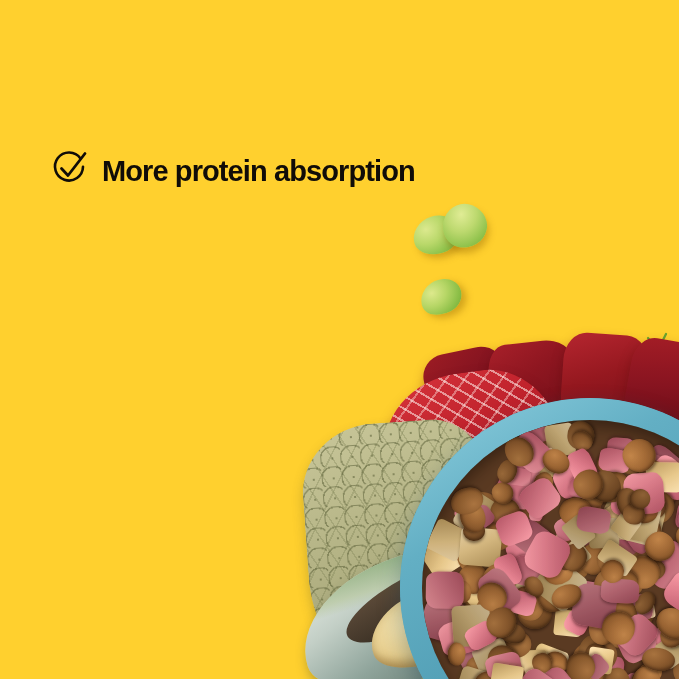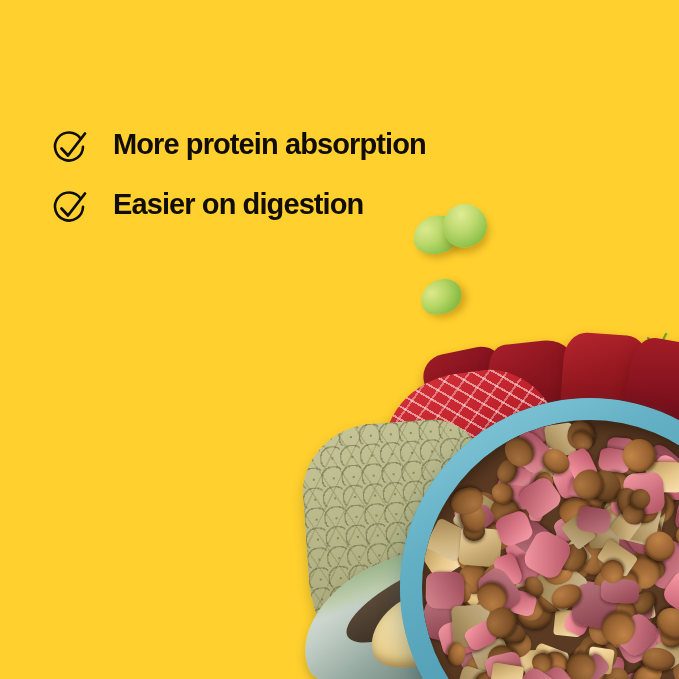--- a/index.html
+++ b/index.html
@@ -29,23 +29,23 @@
   }
 
   
   #benefits{
     position:absolute;
     top:128px;left:50px;
     width:520px;
   }
   .benefit{
     display:flex;
-    align-items:flex-start;
+    align-items:flex-end;
     height:60px;
-    gap:23px;
+    gap:12px;
   }
   .check-icon{
     width:40px;height:40px;
     flex:0 0 40px;
     display:block;
   }
   .benefit-label{
     font-size:29px;
     font-weight:bold;
     letter-spacing:-0.9px;
@@ -246,27 +246,20 @@
   <div id="benefits">
 
     <div class="benefit">
       <svg class="check-icon" viewBox="0 0 40 40">
         <path d="M30.5 10.5 A14 14 0 1 0 33 18.8" fill="none" stroke="#100C08" stroke-width="2.6" stroke-linecap="round"></path>
         <path d="M11.5 20.5 L18 27.5 L35 5.5" fill="none" stroke="#100C08" stroke-width="2.8" stroke-linecap="round" stroke-linejoin="round"></path>
       </svg>
       <span class="benefit-label">More protein absorption</span>
     </div>
 
-    <div class="benefit">
-      <svg class="check-icon" viewBox="0 0 40 40">
-        <path d="M30.5 10.5 A14 14 0 1 0 33 18.8" fill="none" stroke="#100C08" stroke-width="2.6" stroke-linecap="round"></path>
-        <path d="M11.5 20.5 L18 27.5 L35 5.5" fill="none" stroke="#100C08" stroke-width="2.8" stroke-linecap="round" stroke-linejoin="round"></path>
-      </svg>
-      <span class="benefit-label">Easier on digestion</span>
-    </div>
 
 
   </div>
 
   <div class="pea pea-a"></div>
   <div class="pea pea-b"></div>
   <div class="pea pea-c"></div>
   <div class="pea pea-d"></div>
   <div class="pea pea-e"></div>
 

